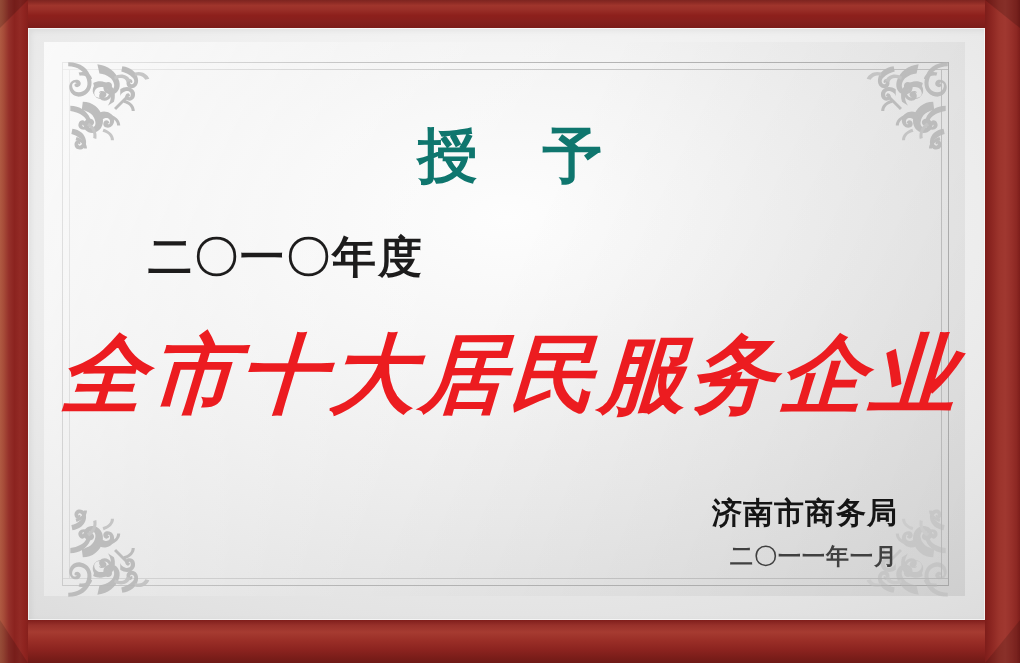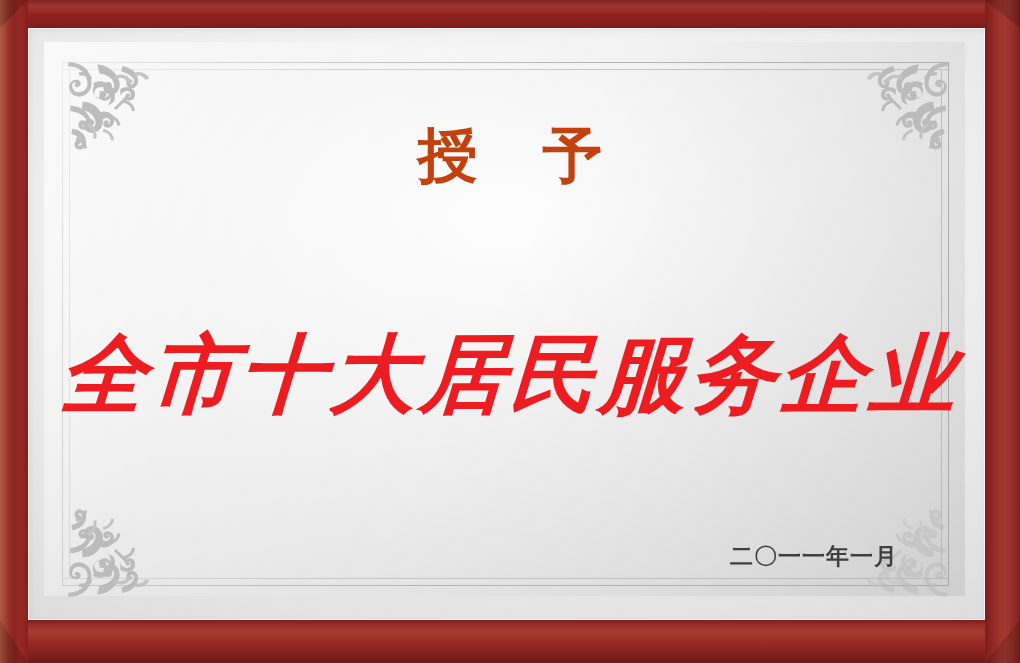--- a/index.html
+++ b/index.html
@@ -94,21 +94,21 @@
 
   
   .txt{position:absolute;white-space:nowrap;}
 
   .award-verb{
     left:0;right:0;top:125px;
     text-align:center;
     font-family:"DejaVu Serif","Liberation Serif",serif;
     font-size:60px;
     font-weight:700;
-    color:#c2410c;
+    color:#0f766e;
     letter-spacing:22px;
     text-indent:22px;
     line-height:1;
   }
   .award-year{
     left:148px;top:235px;
     font-family:"DejaVu Serif","Liberation Serif",serif;
     font-size:44px;
     font-weight:700;
     color:#1d1c1c;
@@ -290,16 +290,18 @@
       <g fill="#c2c2c2">
         <path d="M70 14 C76 12 82 15 84 20 L80 21 C79 18 75 16 70 17 Z"></path>
         <path d="M26 62 C32 66 34 72 33 78 L30 77 C31 72 29 68 24 65 Z"></path>
         <path d="M40 68 C46 70 50 74 50 79 L47 79 C47 75 44 72 39 71 Z"></path>
         <path d="M50 18 C56 14 64 16 66 22 L62 23 C61 19 56 18 51 21 Z"></path>
       </g>
     </svg>
   </div>
 
   <div class="txt award-verb">授 予</div>
+  <div class="txt award-year">二〇一〇年度</div>
   <div class="txt award-title">全市十大居民服务企业</div>
+  <div class="txt issuer">济南市商务局</div>
   <div class="txt issue-date">二〇一一年一月</div>
 
 </div>
 
 </body></html>

